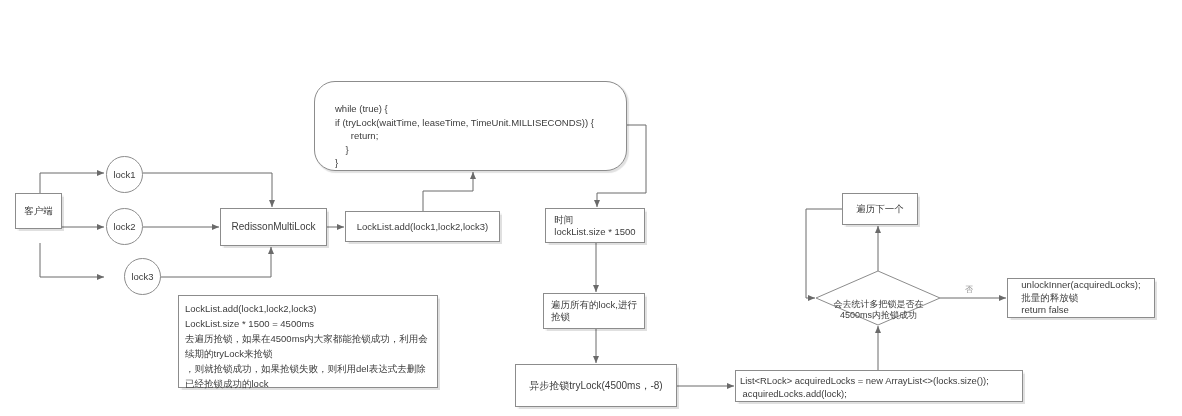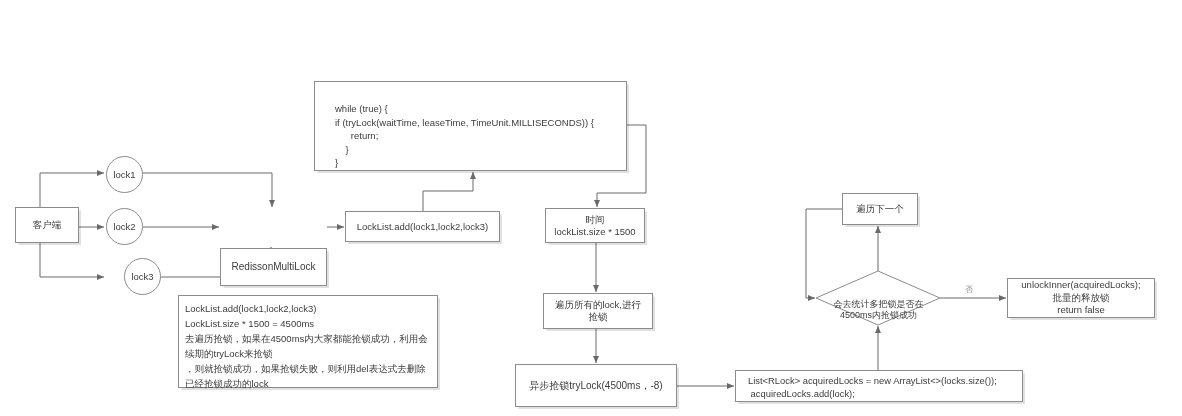--- a/index.html
+++ b/index.html
@@ -4,31 +4,31 @@
 <style>
   html,body{margin:0;padding:0;background:#ffffff;}
   .canvas{
     position:relative;width:1182px;height:416px;background:#ffffff;
     font-family:"Liberation Sans","DejaVu Sans",sans-serif;color:#3c3c3c;overflow:hidden;
   }
   .layer{position:absolute;left:0;top:0;z-index:0;}
   .node{
     position:absolute;box-sizing:border-box;background:#ffffff;
     border:1px solid #8c8c8c;z-index:1;
-    display:flex;align-items:center;justify-content:center;text-align:center;
+    display:flex;align-items:center;justify-content:center;text-align:left;
     font-size:9.5px;line-height:12px;
   }
   .rect{box-shadow:1.5px 1.5px 1px rgba(0,0,0,0.12);}
   .circle{border-radius:50%;font-size:9.5px;}
   .pre{white-space:pre;}
   .preline{white-space:pre-line;}
   .prewrap{white-space:pre-wrap;}
   .codebox{align-items:flex-start;justify-content:flex-start;text-align:left;
     padding:20px 6px 4px 20px;font-size:9.5px;line-height:13.5px;}
-  .leftalign{align-items:flex-start;justify-content:flex-start;text-align:left;padding:4px 12px;}
+  .leftalign{align-items:flex-start;justify-content:flex-start;text-align:left;padding:4px 4px;}
   .notebox{font-size:9.5px;line-height:15px;padding:5px 6px;align-items:flex-start;justify-content:flex-start;text-align:left;}
   .diamond-text{
     position:absolute;z-index:2;background:transparent;border:none;box-shadow:none;
     display:flex;align-items:center;justify-content:center;text-align:center;
     font-size:9px;line-height:11px;
   }
   .edge-label{
     position:absolute;z-index:2;background:#ffffff;color:#8f8f8f;
     font-size:8px;line-height:9px;padding:1px 2px;
   }
@@ -58,40 +58,40 @@
       <polyline points="596,329 596,363" marker-end="url(#arrow)"></polyline>
       <polyline points="677,386 734,386" marker-end="url(#arrow)"></polyline>
       <polyline points="878,370 878,326" marker-end="url(#arrow)"></polyline>
       <polyline points="878,271 878,226" marker-end="url(#arrow)"></polyline>
       <polyline points="842,209 806,209 806,298 815,298" marker-end="url(#arrow)"></polyline>
       <polyline points="940,298 1006,298" marker-end="url(#arrow)"></polyline>
     </g>
     <polygon points="816,298 878,271 940,298 878,325" fill="#ffffff" stroke="#8c8c8c" stroke-width="1"></polygon>
   </svg>
 
-  <div class="node rect" style="left:15px;top:207px;width:64px;height:36px;">客户端</div>
+  <div class="node rect" style="left:15px;top:193px;width:47px;height:36px;">客户端</div>
 
   <div class="node circle" style="left:106px;top:156px;width:37px;height:37px;">lock1</div>
   <div class="node circle" style="left:106px;top:208px;width:37px;height:37px;">lock2</div>
   <div class="node circle" style="left:124px;top:258px;width:37px;height:37px;">lock3</div>
 
-  <div class="node rect" style="left:220px;top:208px;width:107px;height:38px;font-size:10px;margin-top:40px;">RedissonMultiLock</div>
+  <div class="node rect" style="left:220px;top:208px;width:107px;height:38px;font-size:10px;">RedissonMultiLock</div>
 
   <div class="node rect" style="left:345px;top:211px;width:155px;height:31px;">LockList.add(lock1,lock2,lock3)</div>
 
-  <div class="node rect codebox pre" style="left:314px;top:81px;width:313px;height:90px;">while (true) {
+  <div class="node rect codebox pre" style="left:314px;top:81px;width:313px;height:90px;border-radius:21px;">while (true) {
 if (tryLock(waitTime, leaseTime, TimeUnit.MILLISECONDS)) {
       return;
     }
 }</div>
 
   <div class="node rect preline" style="left:545px;top:208px;width:100px;height:35px;">时间
 lockList.size * 1500</div>
 
-  <div class="node rect preline" style="left:543px;top:293px;width:110px;height:36px;">遍历所有的lock,进行
+  <div class="node rect preline" style="left:543px;top:293px;width:102px;height:36px;">遍历所有的lock,进行
 抢锁</div>
 
   <div class="node rect" style="left:515px;top:364px;width:162px;height:43px;font-size:10px;">异步抢锁tryLock(4500ms，-8)</div>
 
   <div class="node rect leftalign pre" style="left:735px;top:370px;width:288px;height:32px;font-size:9.4px;line-height:12.5px;">List&lt;RLock&gt; acquiredLocks = new ArrayList&lt;&gt;(locks.size());
  acquiredLocks.add(lock);</div>
 
   <div class="diamond-text preline" style="left:820px;top:292px;width:117px;height:36px;">会去统计多把锁是否在
 4500ms内抢锁成功</div>
 

